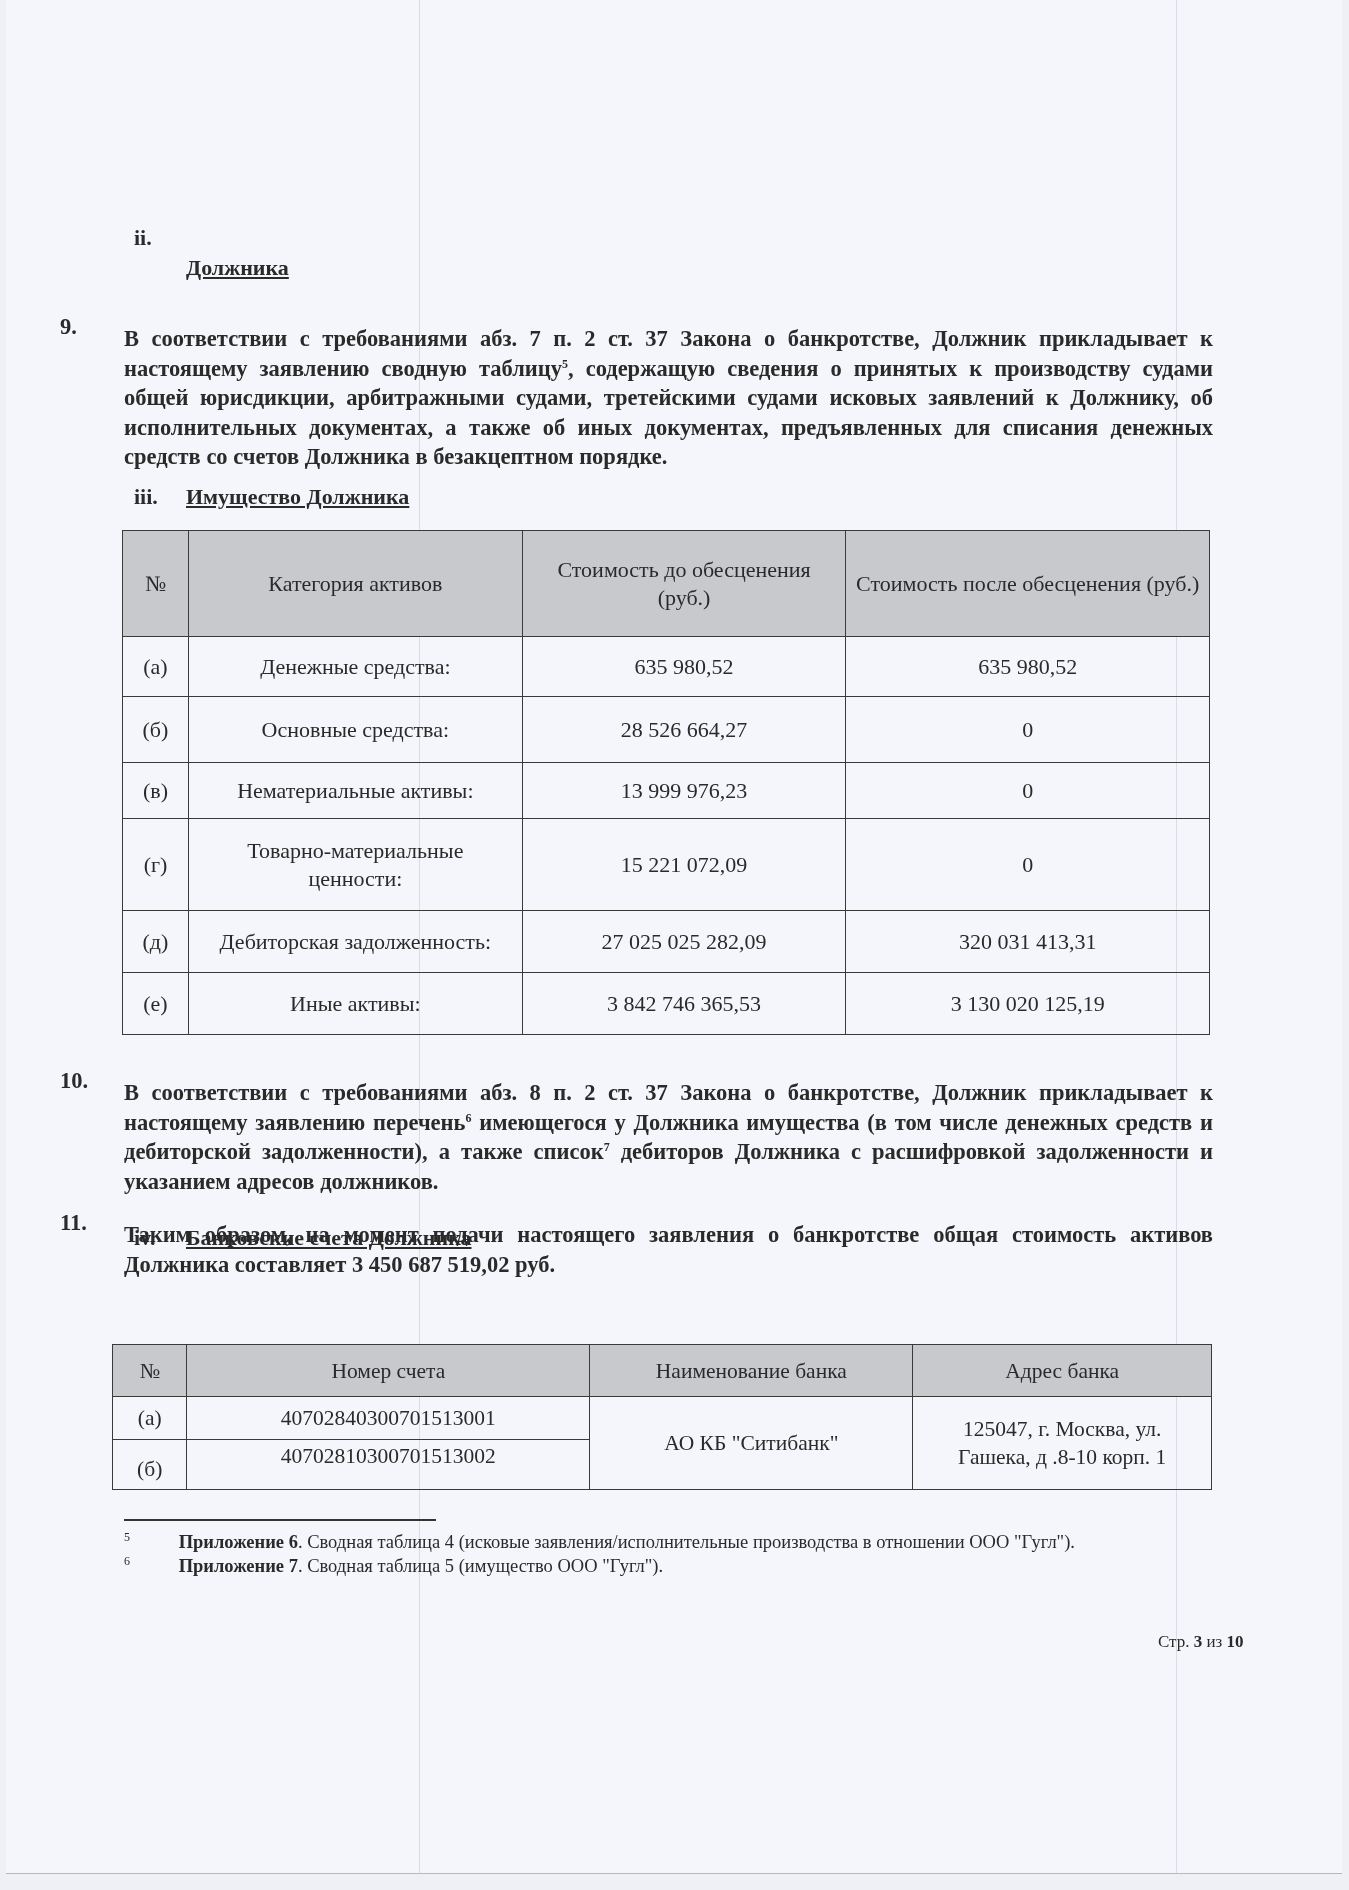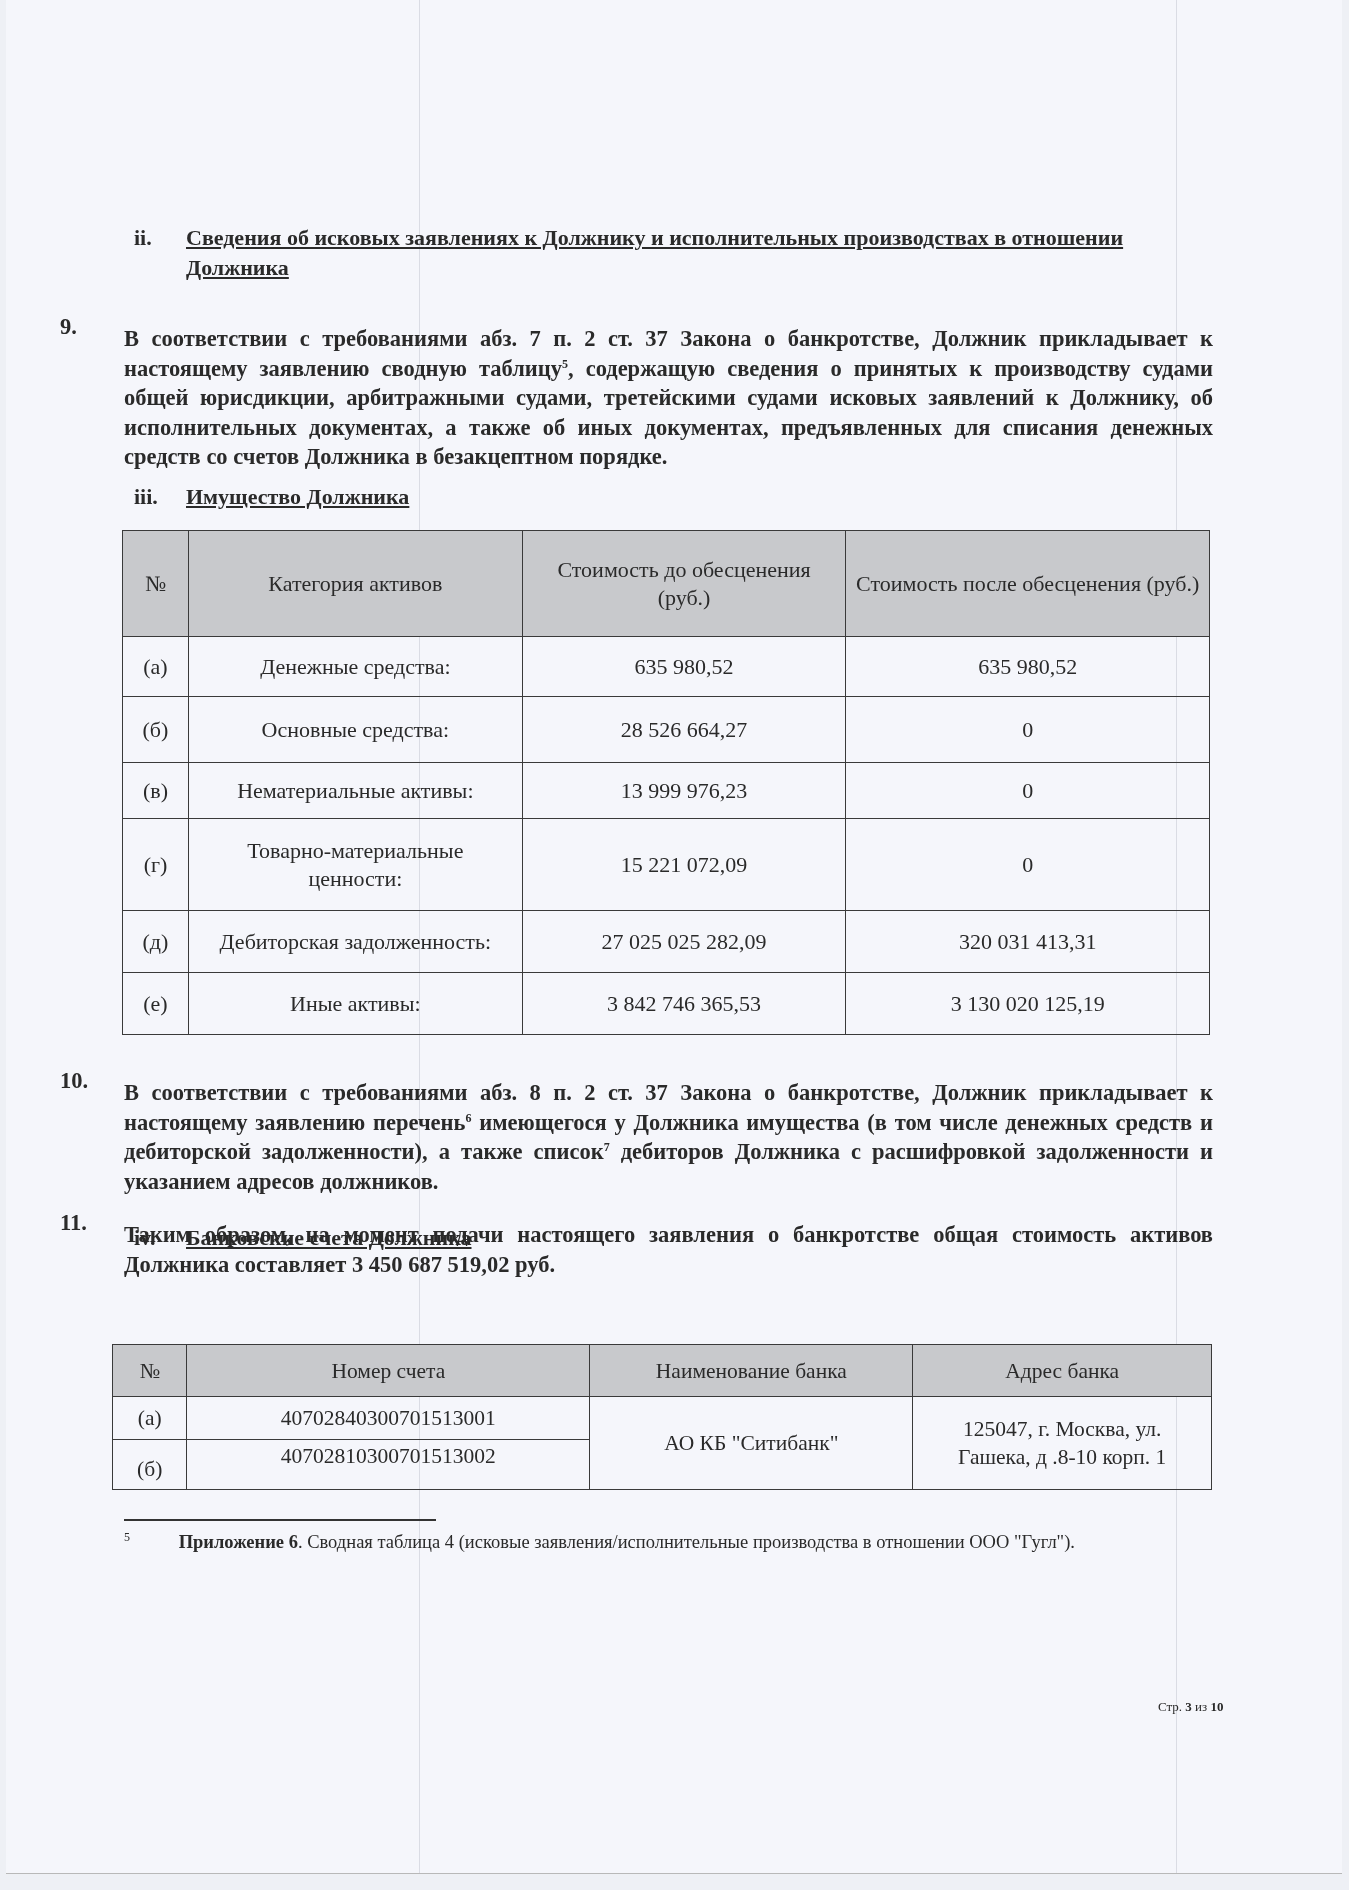--- a/index.html
+++ b/index.html
@@ -30,34 +30,33 @@
   td, th { border: 1.5px solid #3a3a3a; text-align: center; font-weight: normal; font-size: 22px; line-height: 28px; padding: 0 6px; }
   th { background: #c8c9cc; }
   .assets td { height: 54px; }
   .assets tr.tall td { height: 80px; }
   .banks td, .banks th { font-size: 21.5px; }
 
   .fn-rule { position: absolute; left: 124px; top: 1519px; width: 312px; height: 2px; background: #333; }
   .footnotes { position: absolute; left: 124px; top: 1530px; width: 1088px; font-size: 18.5px; line-height: 24px; }
   .footnotes b { font-weight: bold; margin-left: 44px; }
   .footnote { text-align: justify; text-align-last: left; }
-  .page-num { position: absolute; left: 1158px; top: 1699px; font-size: 13px; }
+  .page-num { position: absolute; left: 1158px; top: 1632px; font-size: 17px; }
   .page-num b { font-weight: bold; }
 </style>
 </head>
 <body>
 
 <div class="page">
   <div class="fold" style="left:413px"></div>
   <div class="fold" style="left:1170px"></div>
 </div>
 
 <div class="abs sec-heading" style="left:134px; top:224px; width:1100px; height:60px;">
   <span class="num">ii.</span>
-  <span class="title" style="top:0">Сведения об исковых заявлениях к Должнику и исполнительных производствах в отношении</span>
   <span class="title" style="top:30px">Должника</span>
 </div>
 
 <div class="abs para" style="left:60px; top:312px; width:1153px;">
   <span class="para-num">9.</span>
   <div class="para-text"><span>В соответствии с требованиями абз. 7 п. 2 ст. 37 Закона о банкротстве, Должник прикладывает к настоящему заявлению сводную таблицу</span><sup>5</sup><span>, содержащую сведения о принятых к производству судами общей юрисдикции, арбитражными судами, третейскими судами исковых заявлений к Должнику, об исполнительных документах, а также об иных документах, предъявленных для списания денежных средств со счетов Должника в безакцептном порядке.</span></div>
 </div>
 
 <div class="abs sec-heading" style="left:134px; top:483px; width:600px; height:30px;">
   <span class="num">iii.</span>
@@ -162,17 +161,18 @@
     <tr style="height:50px">
       <td style="vertical-align:bottom; padding-bottom:6px">(б)</td>
       <td style="vertical-align:top; padding-top:2px">40702810300701513002</td>
     </tr>
   </tbody>
 </table>
 
 <div class="fn-rule"></div>
 <div class="footnotes">
   <div class="footnote"><sup>5</sup> <b>Приложение 6</b><span>. Сводная таблица 4 (исковые заявления/исполнительные производства в отношении ООО "Гугл").</span></div>
+  <div class="footnote"><sup>6</sup> <b>Приложение 7</b><span>. Сводная таблица 5 (имущество ООО "Гугл").</span></div>
 </div>
 
 <div class="page-num">
   <span>Стр.</span> <b>3</b> <span>из</span> <b>10</b>
 </div>
 
 </body></html>

